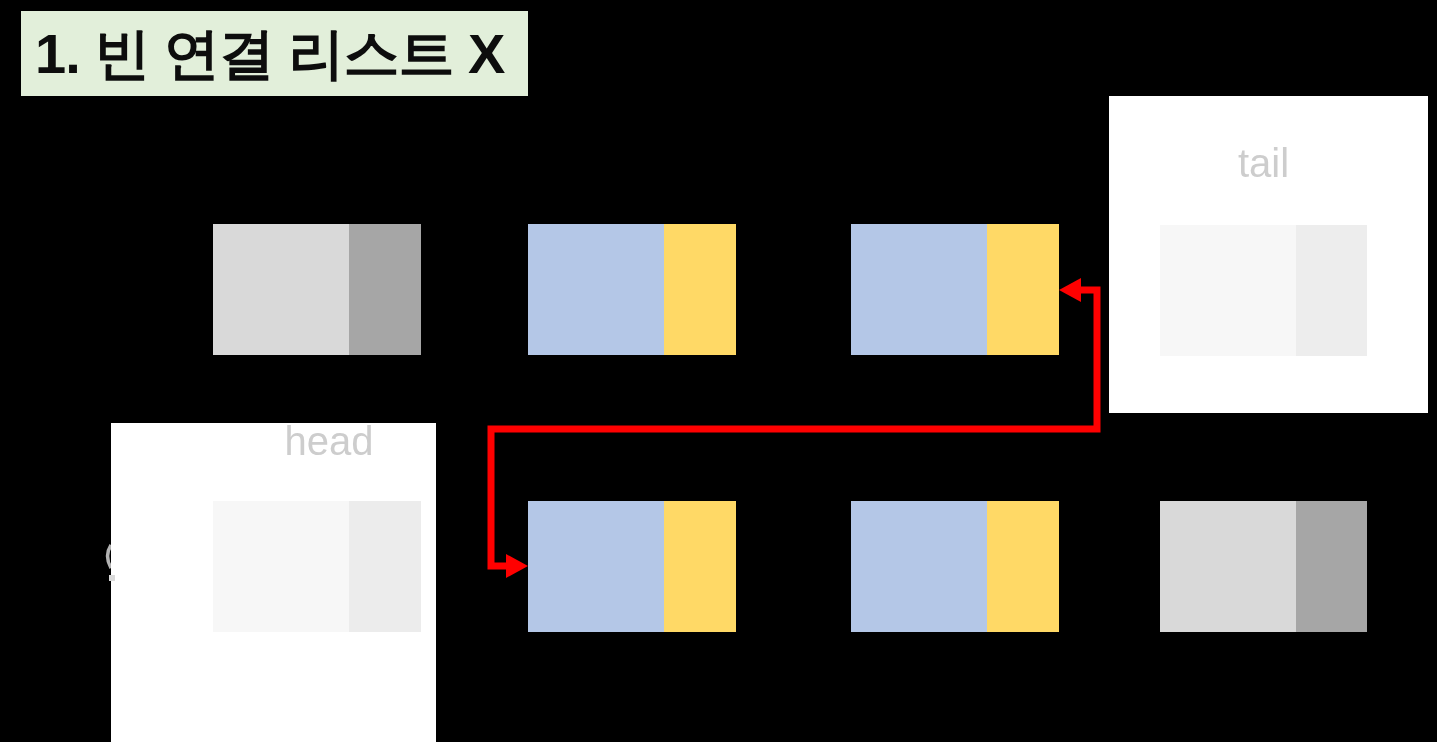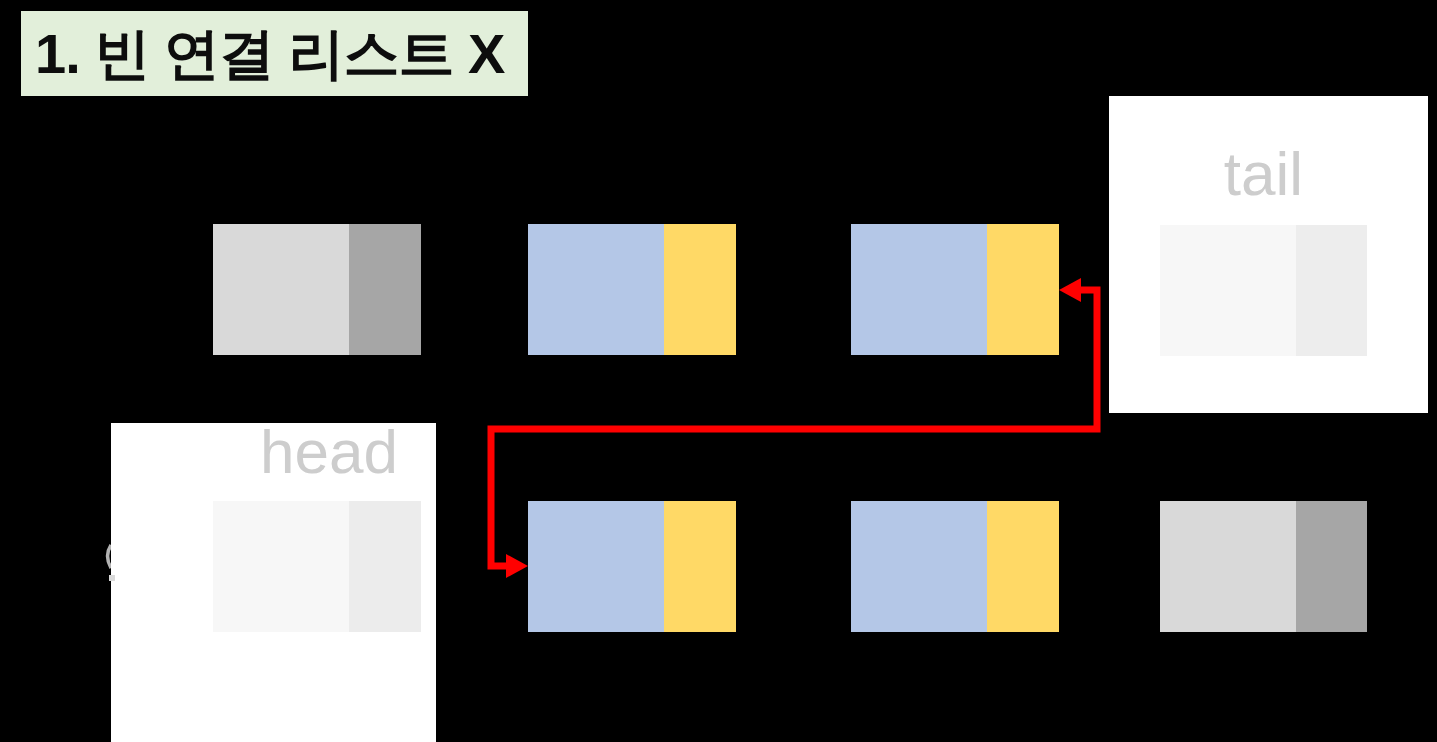--- a/index.html
+++ b/index.html
@@ -26,21 +26,21 @@
     letter-spacing: -1px;
   }
   .panel {
     position: absolute;
     background: #ffffff;
     z-index: 2;
   }
   .pointer-label {
     position: absolute;
     color: #cdcdcd;
-    font-size: 62px;
+    font-size: 40px;
     line-height: 1;
     text-align: center;
     z-index: 4;
     font-weight: 400;
   }
   .node {
     position: absolute;
     display: flex;
     z-index: 3;
   }

